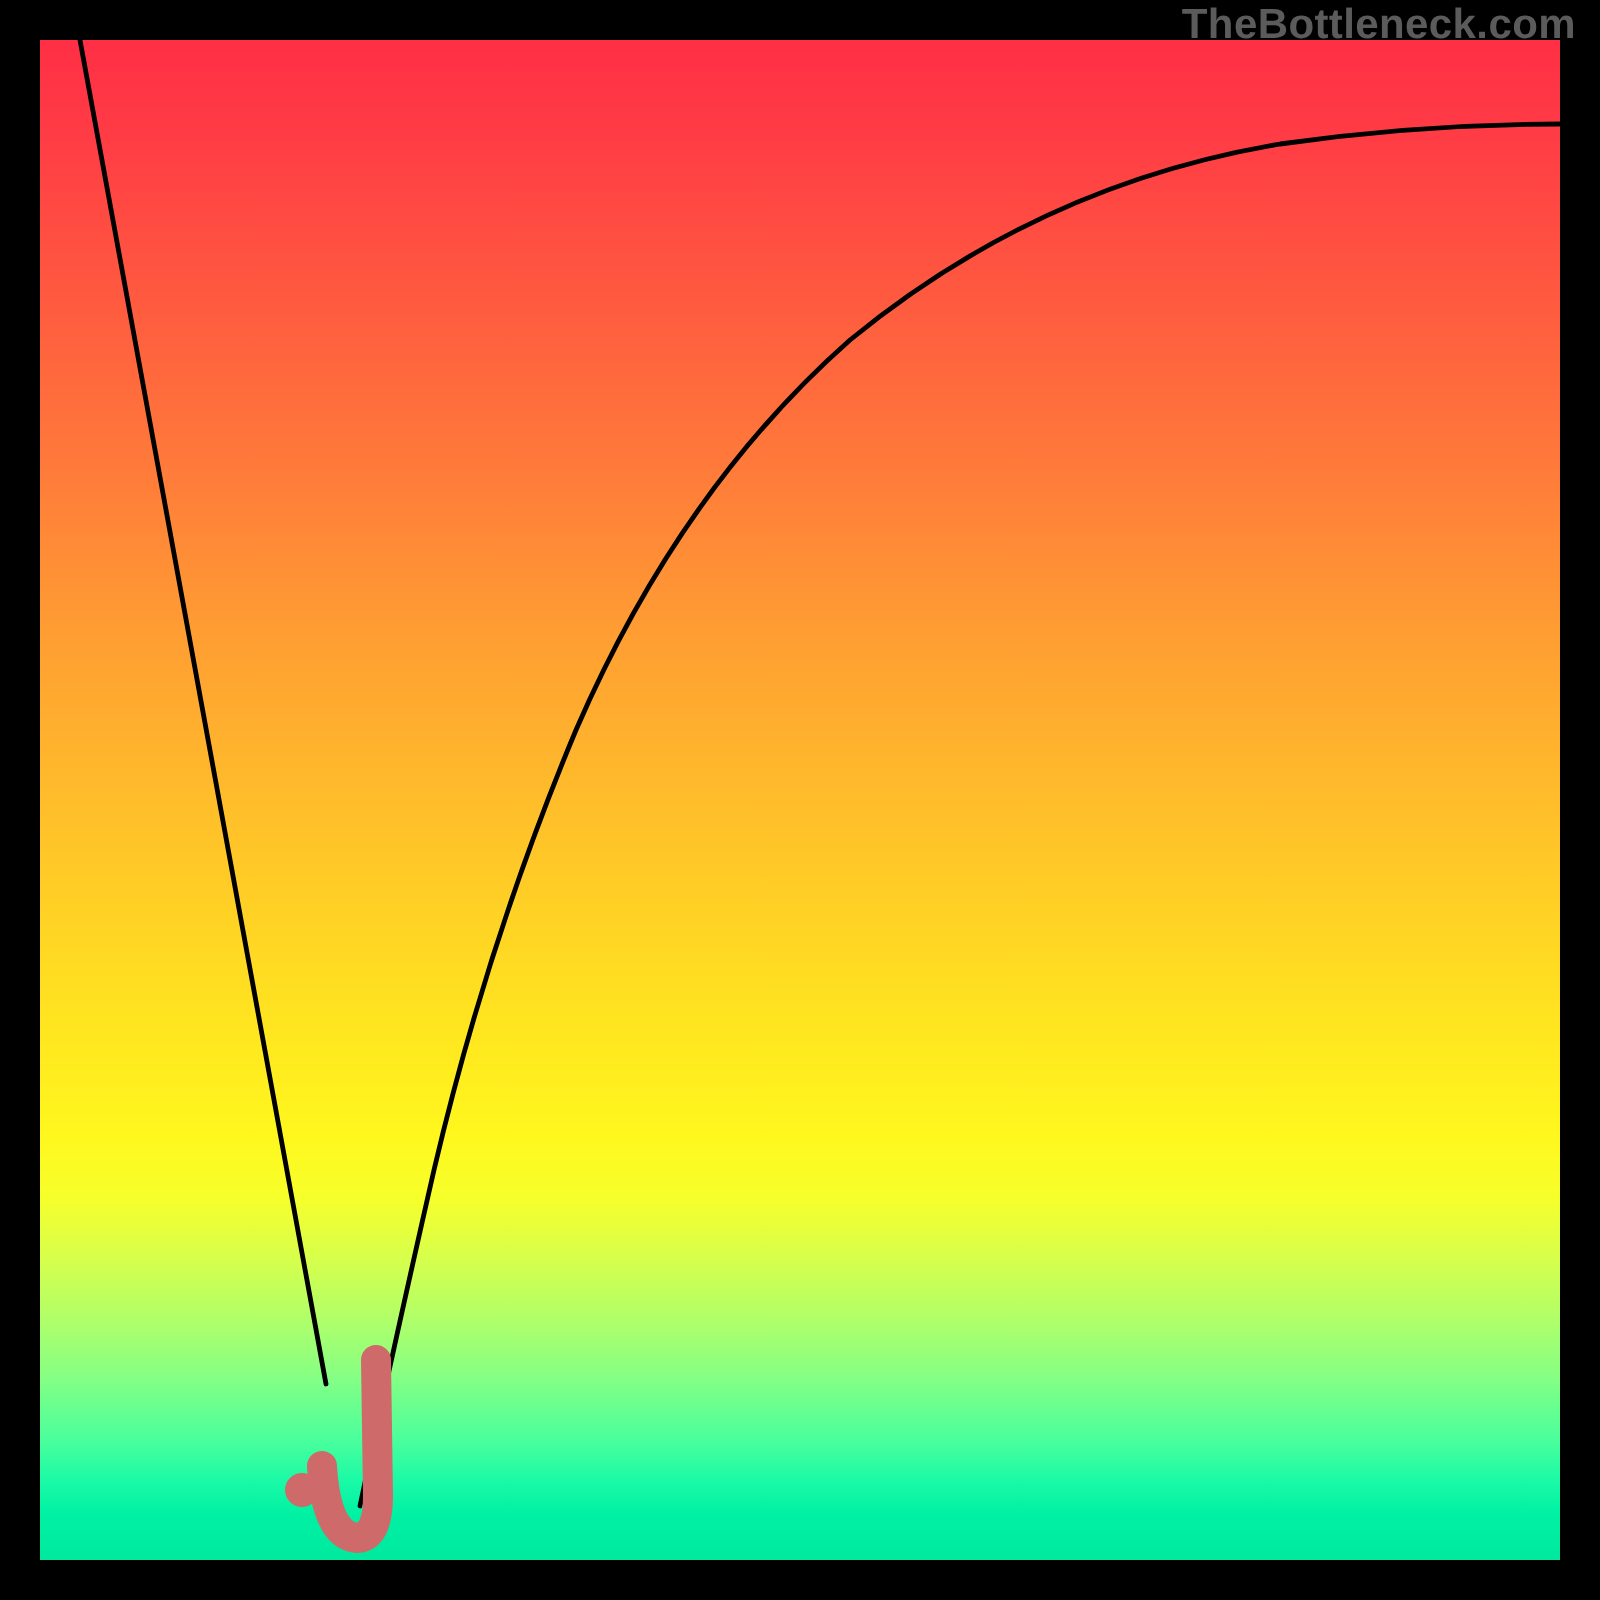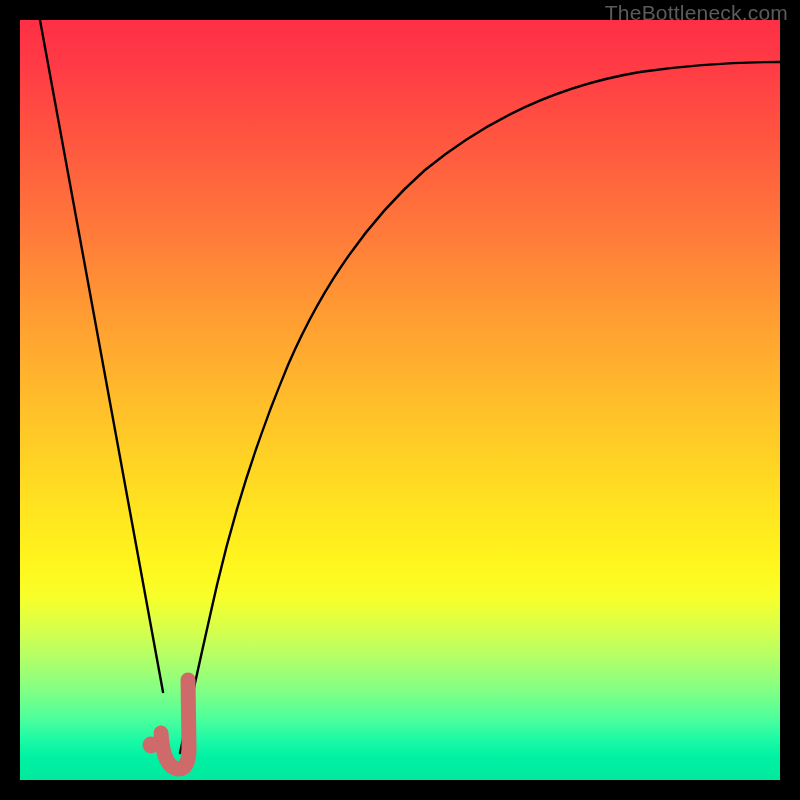--- a/index.html
+++ b/index.html
@@ -55,21 +55,21 @@
     position: absolute;
     inset: 0;
     width: 760px;
     height: 760px;
   }
   .watermark {
     position: absolute;
     top: 1px;
     right: 12px;
     font-size: 21px;
-    font-weight: 400;
+    font-weight: 700;
     color: #5b5b5b;
     letter-spacing: 0.2px;
   }
 </style>
 </head>
 <body>
 
 <div class="frame">
 
   <div class="plot">

